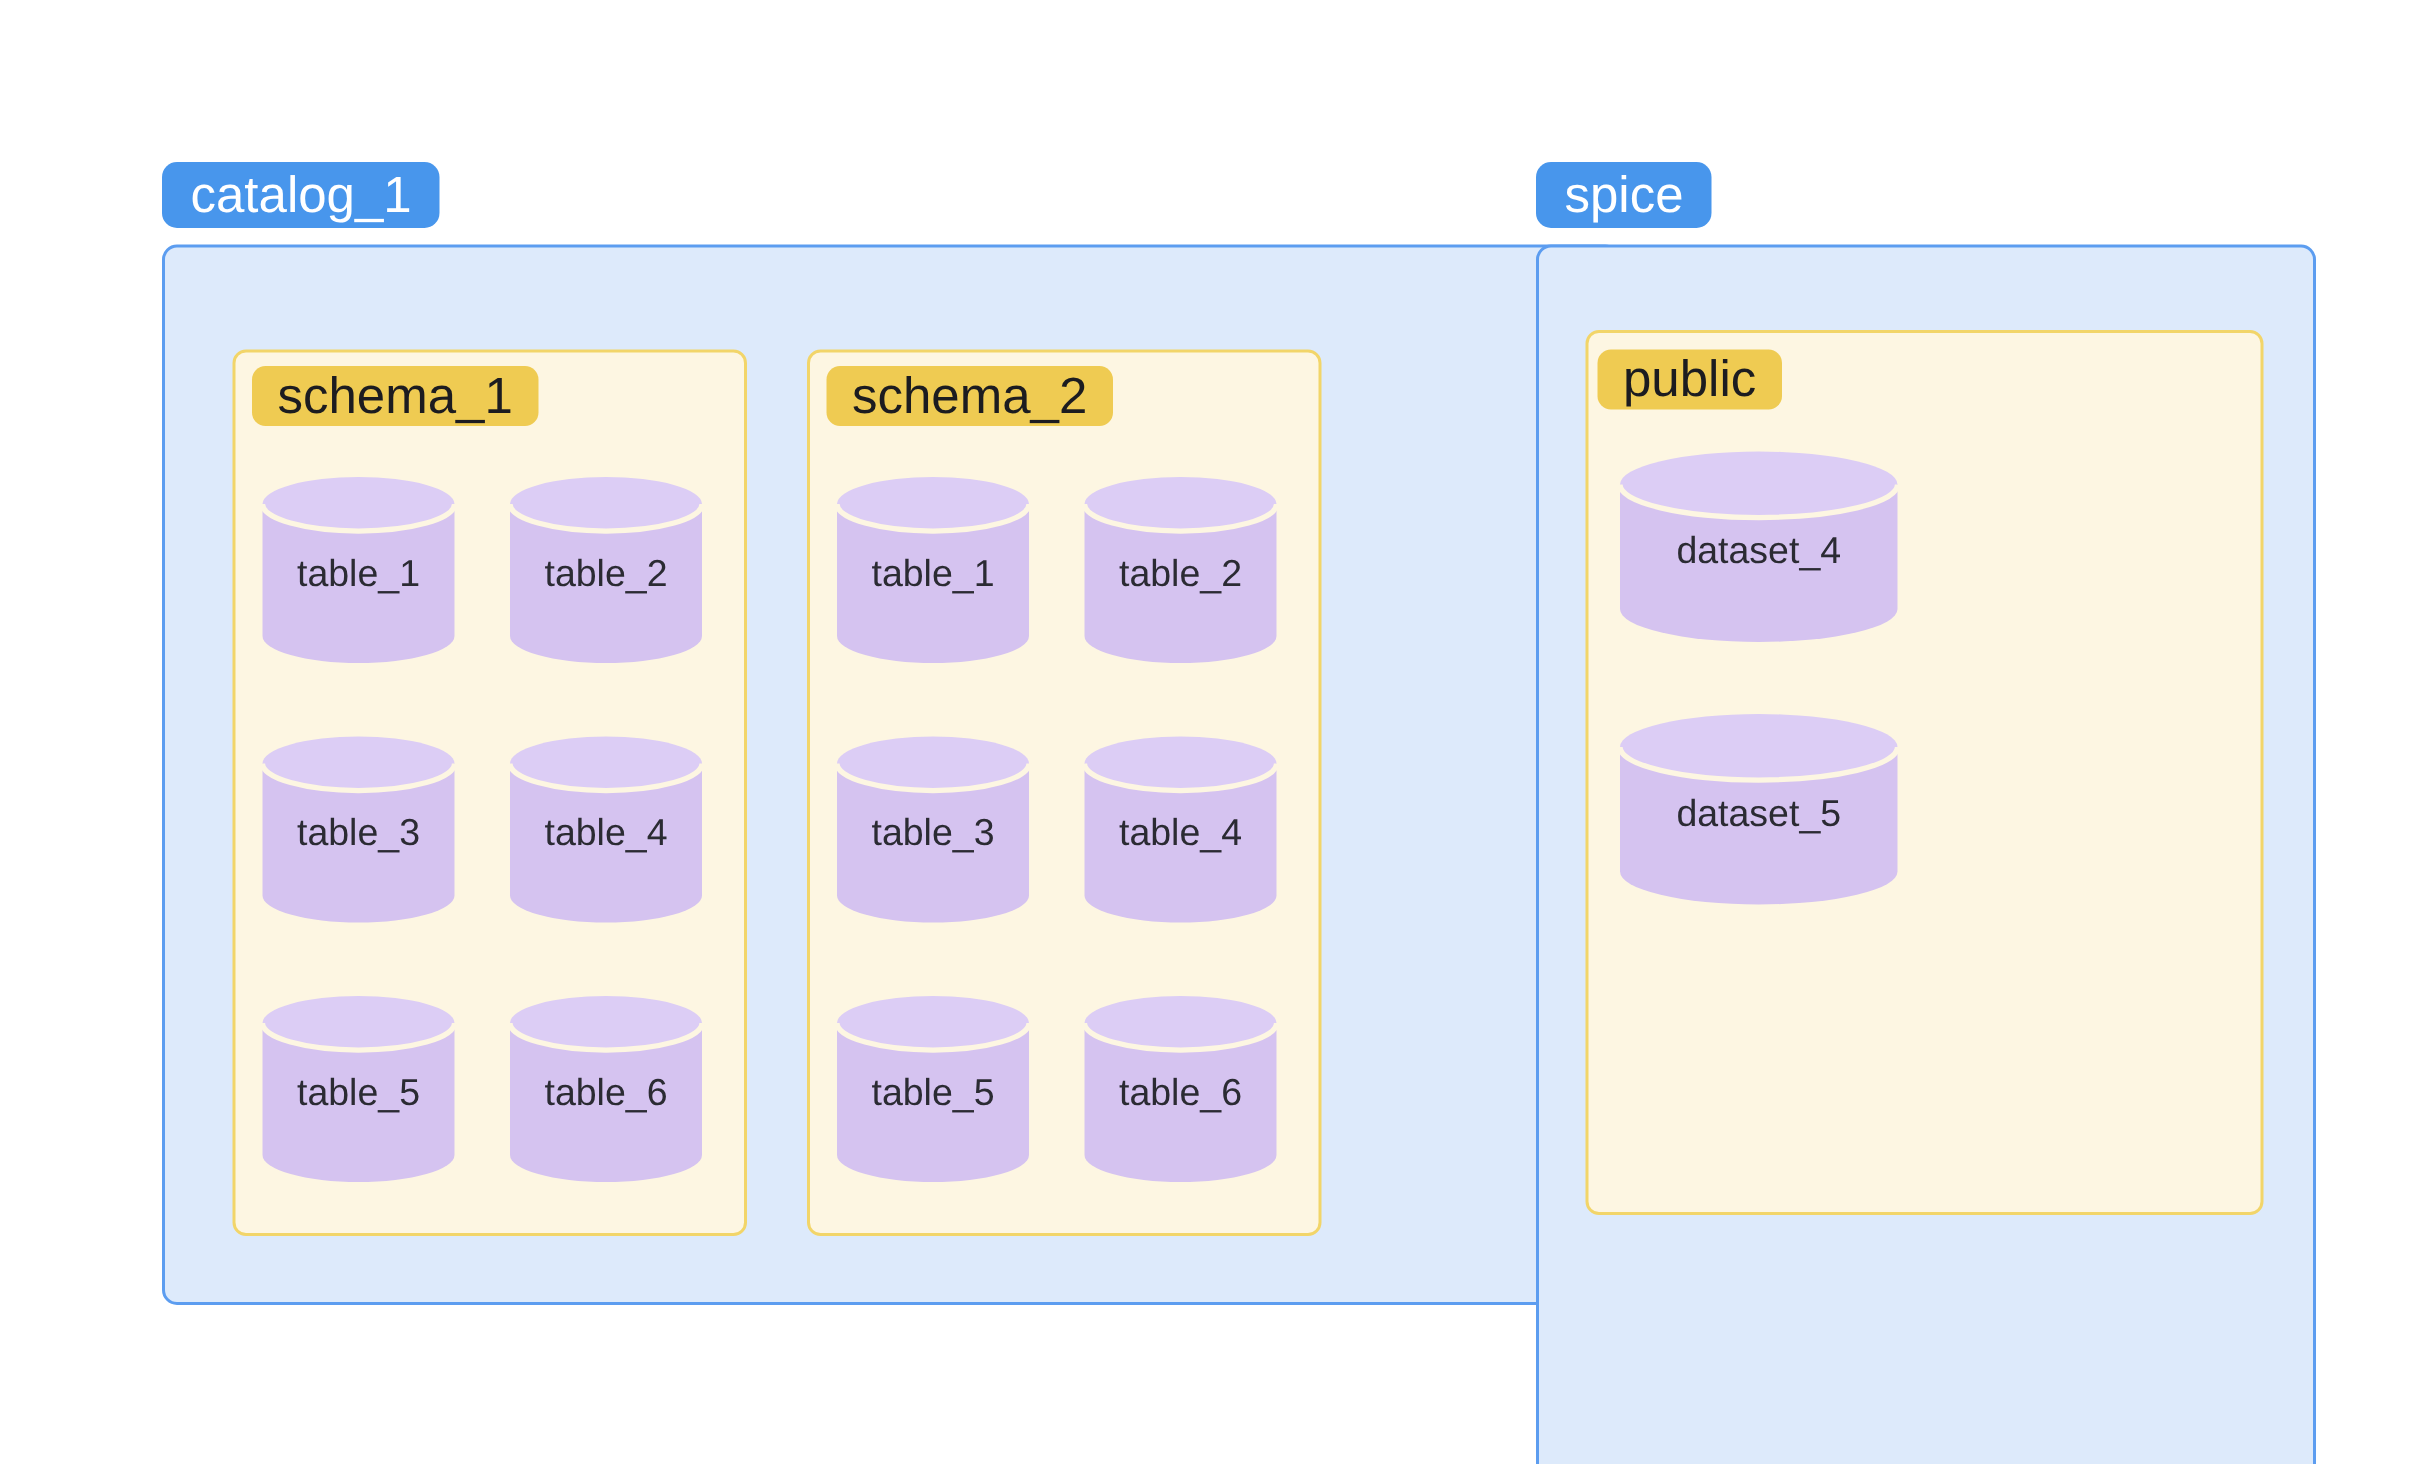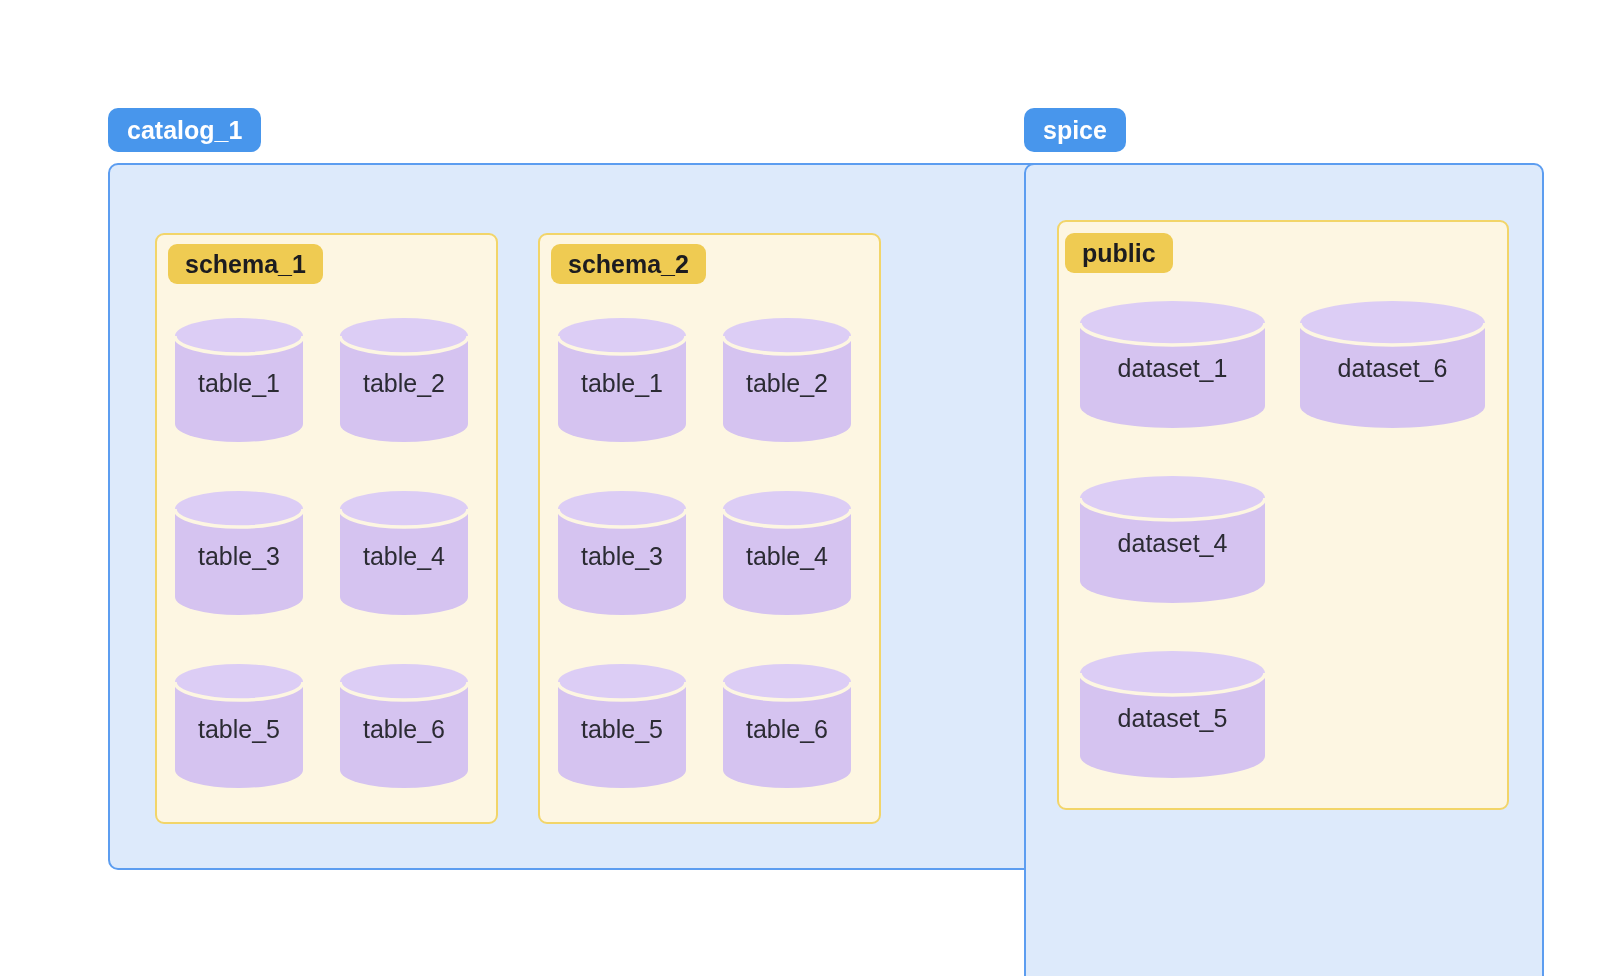--- a/index.html
+++ b/index.html
@@ -31,22 +31,22 @@
     overflow:hidden;
   }
   .catalog{position:absolute;top:108px;}
   .catalog.g0{left:108px;}
   .catalog.g1{left:1024px;}
 
   .badge{
     display:flex;
     width:fit-content;
     align-items:center;
-    font-weight:700;
-    font-size:25px;
+    font-weight:400;
+    font-size:34px;
     line-height:1;
     white-space:nowrap;
   }
   .badge-blue{
     height:44px;
     padding:0 19px;
     border-radius:10px;
     background:var(--catalog-badge-bg);
     color:var(--catalog-badge-text);
   }
@@ -246,55 +246,39 @@
     <div class="badge badge-blue">
       <span class="badge-label">spice</span>
     </div>
     <div class="catalog-box">
       <div class="schemas">
   <div class="schema-box">
     <div class="badge badge-yellow">
       <span class="badge-label">public</span>
     </div>
     <div class="cyl-grid">
+
+
+
   <div class="cyl">
     <svg class="cyl-svg" xmlns="http://www.w3.org/2000/svg" viewBox="0 0 185 127" width="185" height="127">
                   <path d="M0 22 L0 105 A92.5 22 0 0 0 185 105 L185 22 Z" fill="#D5C3F0"></path>
                   <ellipse cx="92.5" cy="22" rx="92.5" ry="22" fill="#DCCDF5"></ellipse>
                   <path d="M0 22 A92.5 22 0 0 0 185 22" fill="none" stroke="#FDF6E2" stroke-width="3.5"></path>
                 </svg>
-    <span class="cyl-label">dataset_1</span>
-  </div>
-
-
+    <span class="cyl-label">dataset_4</span>
+  </div>
 
   <div class="cyl">
     <svg class="cyl-svg" xmlns="http://www.w3.org/2000/svg" viewBox="0 0 185 127" width="185" height="127">
                   <path d="M0 22 L0 105 A92.5 22 0 0 0 185 105 L185 22 Z" fill="#D5C3F0"></path>
                   <ellipse cx="92.5" cy="22" rx="92.5" ry="22" fill="#DCCDF5"></ellipse>
                   <path d="M0 22 A92.5 22 0 0 0 185 22" fill="none" stroke="#FDF6E2" stroke-width="3.5"></path>
                 </svg>
-    <span class="cyl-label">dataset_4</span>
-  </div>
-
-  <div class="cyl">
-    <svg class="cyl-svg" xmlns="http://www.w3.org/2000/svg" viewBox="0 0 185 127" width="185" height="127">
-                  <path d="M0 22 L0 105 A92.5 22 0 0 0 185 105 L185 22 Z" fill="#D5C3F0"></path>
-                  <ellipse cx="92.5" cy="22" rx="92.5" ry="22" fill="#DCCDF5"></ellipse>
-                  <path d="M0 22 A92.5 22 0 0 0 185 22" fill="none" stroke="#FDF6E2" stroke-width="3.5"></path>
-                </svg>
     <span class="cyl-label">dataset_5</span>
   </div>
 
-  <div class="cyl">
-    <svg class="cyl-svg" xmlns="http://www.w3.org/2000/svg" viewBox="0 0 185 127" width="185" height="127">
-                  <path d="M0 22 L0 105 A92.5 22 0 0 0 185 105 L185 22 Z" fill="#D5C3F0"></path>
-                  <ellipse cx="92.5" cy="22" rx="92.5" ry="22" fill="#DCCDF5"></ellipse>
-                  <path d="M0 22 A92.5 22 0 0 0 185 22" fill="none" stroke="#FDF6E2" stroke-width="3.5"></path>
-                </svg>
-    <span class="cyl-label">dataset_6</span>
-  </div>
 </div>
   </div>
 </div>
     </div>
   </section>
 </div>
 
 </body></html>

